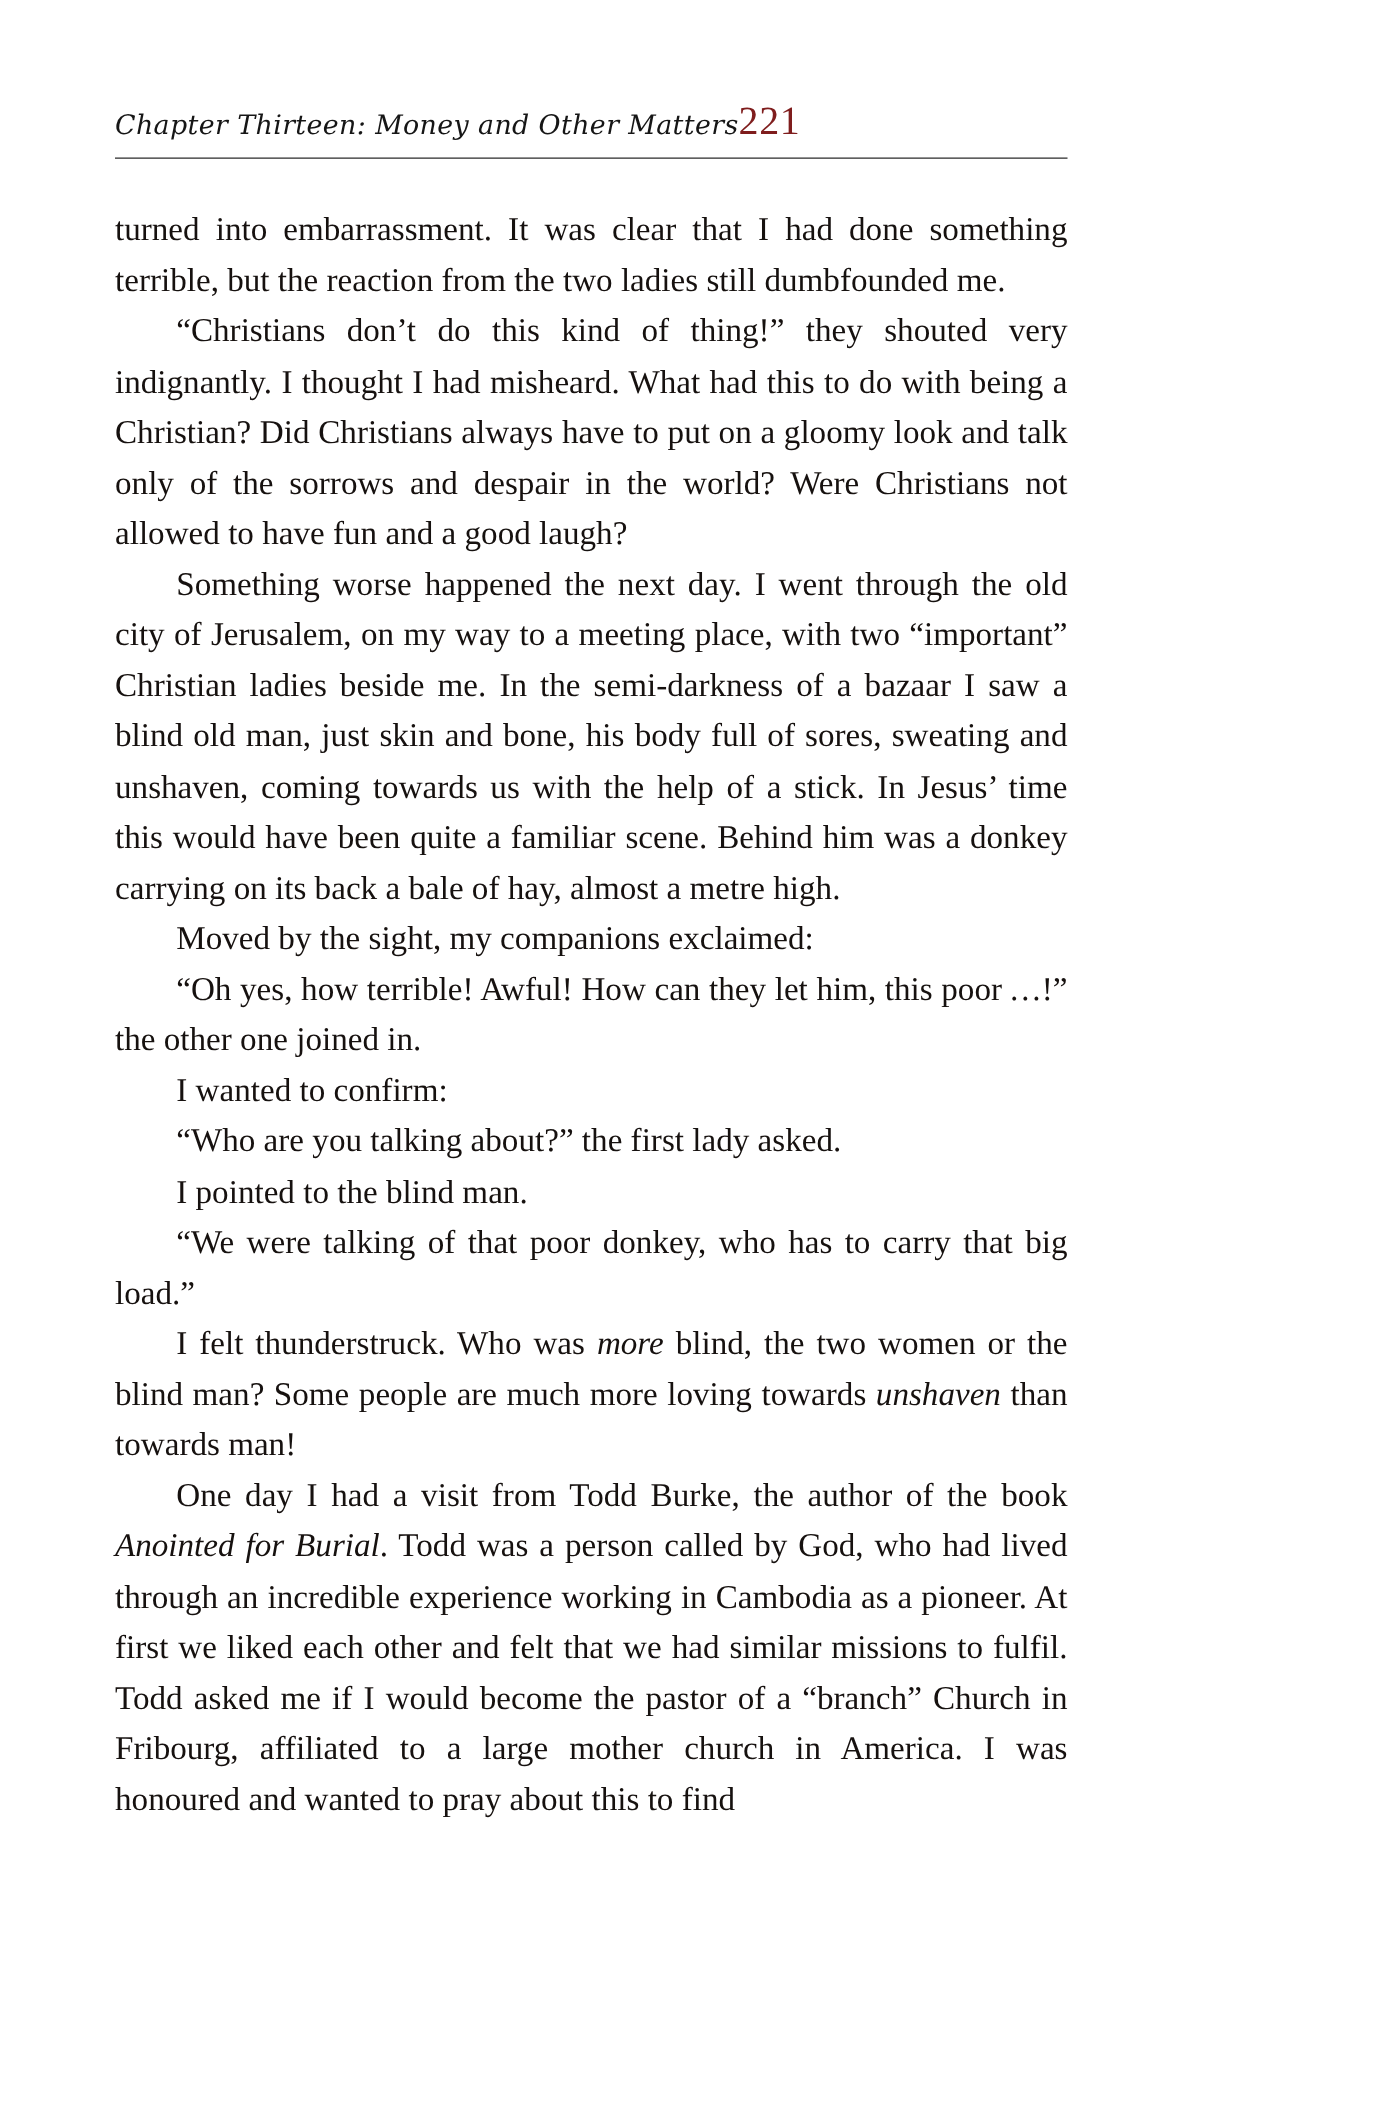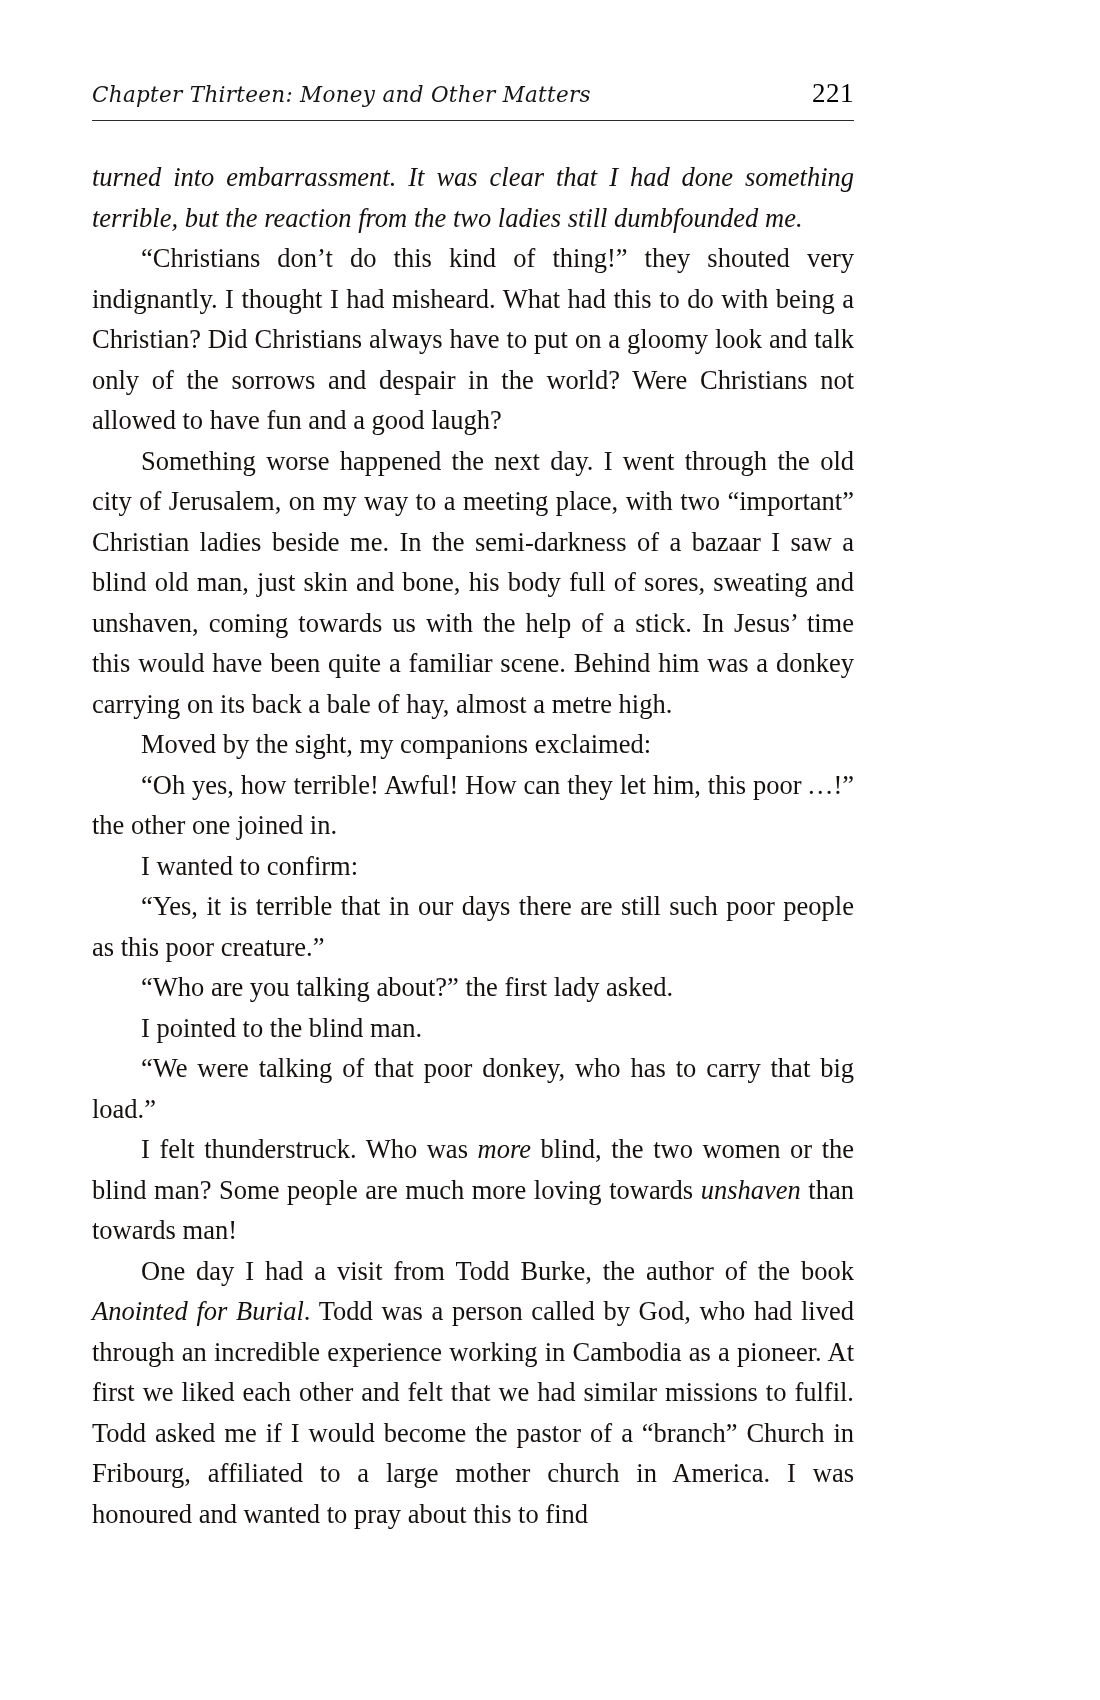--- a/index.html
+++ b/index.html
@@ -18,35 +18,35 @@
   }
   .content {
     position: absolute;
     left: 92px;
     top: 78px;
     width: 762px;
   }
   .header {
     display: flex;
     align-items: baseline;
-    justify-content: space-between;
+    justify-content: flex-start;
     width: 100%;
   }
   .running-head {
     font-family: "DejaVu Serif", serif;
     font-style: italic;
     font-size: 21.5px;
     letter-spacing: 0.3px;
     color: #161616;
     white-space: nowrap;
   }
   .folio {
     font-family: "Liberation Serif", serif;
-    font-size: 27px;
-    color: #000000;
+    font-size: 32px;
+    color: #7f1d1d;
     letter-spacing: 0.5px;
   }
   .rule {
     margin-top: 11px;
     width: 100%;
     height: 1px;
     background: #2b2b2b;
   }
   .body-text {
     margin-top: 36px;
@@ -56,21 +56,20 @@
     text-justify: inter-word;
     hyphens: none;
     color: #16110f;
   }
   .body-text p {
     margin: 0;
     text-indent: 49px;
   }
   .body-text p.noindent {
     text-indent: 0;
-    font-style: italic;
   }
   .body-text p.gap {
   }
   .body-text i {
     font-style: italic;
   }
 </style>
 </head>
 <body>
 
@@ -84,21 +83,20 @@
 
     <div class="rule"></div>
 
     <div class="body-text" id="body-text">
         <p class="noindent">turned into embarrassment. It was clear that I had done something terrible, but the reaction from the two ladies still dumbfounded me.</p>
         <p>“Christians don’t do this kind of thing!” they shouted very indignantly. I thought I had misheard. What had this to do with being a Christian? Did Christians always have to put on a gloomy look and talk only of the sorrows and despair in the world? Were Christians not allowed to have fun and a good laugh?</p>
         <p>Something worse happened the next day. I went through the old city of Jerusalem, on my way to a meeting place, with two “important” Christian ladies beside me. In the semi-darkness of a bazaar I saw a blind old man, just skin and bone, his body full of sores, sweating and unshaven, coming towards us with the help of a stick. In Jesus’ time this would have been quite a familiar scene. Behind him was a donkey carrying on its back a bale of hay, almost a metre high.</p>
         <p>Moved by the sight, my companions exclaimed:</p>
         <p>“Oh yes, how terrible! Awful! How can they let him, this poor …!” the other one joined in.</p>
         <p>I wanted to confirm:</p>
-        <p>“Yes, it is terrible that in our days there are still such poor people as this poor creature.”</p>
         <p>“Who are you talking about?” the first lady asked.</p>
         <p>I pointed to the blind man.</p>
         <p>“We were talking of that poor donkey, who has to carry that big load.”</p>
         <p>I felt thunderstruck. Who was <i>more</i> blind, the two women or the blind man? Some people are much more loving towards <i>unshaven</i> than towards man!</p>
         <p class="gap">One day I had a visit from Todd Burke, the author of the book <i>Anointed for Burial</i>. Todd was a person called by God, who had lived through an incredible experience working in Cambodia as a pioneer. At first we liked each other and felt that we had similar missions to fulfil. Todd asked me if I would become the pastor of a “branch” Church in Fribourg, affiliated to a large mother church in America. I was honoured and wanted to pray about this to find</p>
       </div>
 
   </div>
 </div>
 

